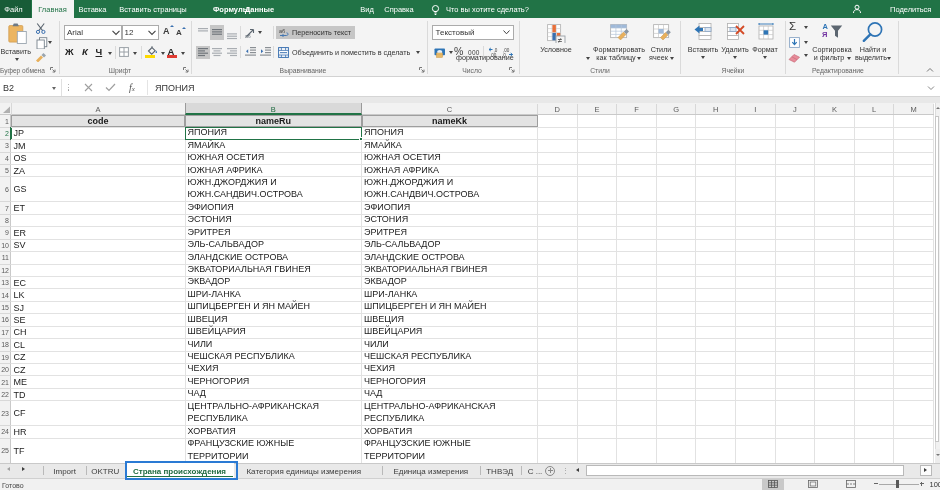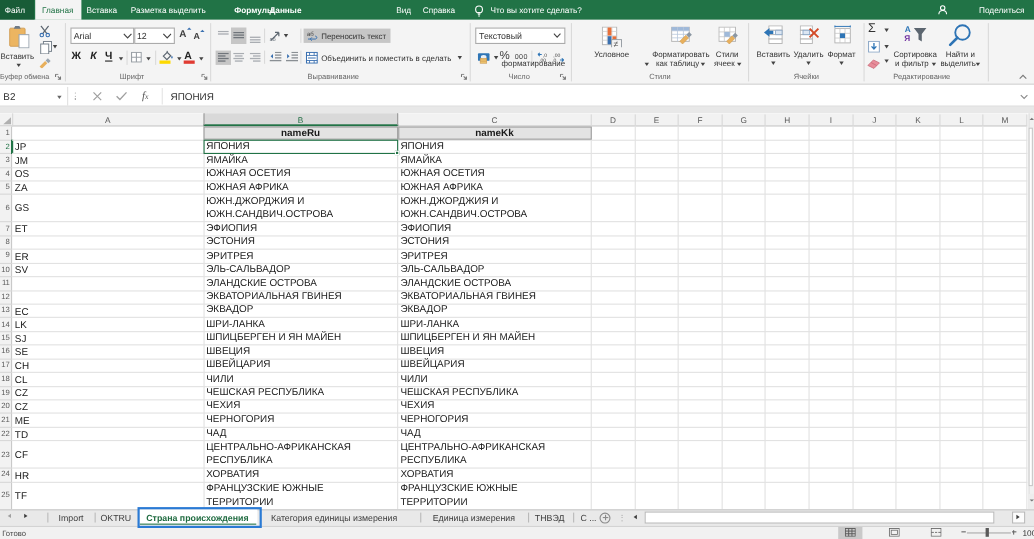--- a/index.html
+++ b/index.html
@@ -1,20 +1,20 @@
 <!DOCTYPE html>
 <html><head><meta charset="utf-8"><style>html,body{margin:0;padding:0}#c{position:relative;width:940px;height:490px;overflow:hidden;font-family:"Liberation Sans",sans-serif;background:#fff}.ab{position:absolute;box-sizing:border-box}</style></head><body>
 <div id="c">
 <div class="ab" style="left:0px;top:0px;width:940px;height:18px;background:#217346;"></div>
 <div class="ab" style="left:0px;top:0px;width:31px;height:18px;background:#185c37;"></div>
 <div class="ab" style="left:-86.5px;top:4.5px;width:200px;text-align:center;font-size:7.5px;line-height:9.5px;color:#fff;font-weight:normal;white-space:nowrap;">Файл</div>
 <div class="ab" style="left:31.5px;top:0px;width:42px;height:18px;background:#f4f4f4;"></div>
 <div class="ab" style="left:-47.5px;top:4.5px;width:200px;text-align:center;font-size:7.5px;line-height:9.5px;color:#217346;font-weight:normal;white-space:nowrap;">Главная</div>
 <div class="ab" style="left:-7.5px;top:4.5px;width:200px;text-align:center;font-size:7.5px;line-height:9.5px;color:#fff;font-weight:normal;white-space:nowrap;">Вставка</div>
-<div class="ab" style="left:53px;top:4.5px;width:200px;text-align:center;font-size:7.5px;line-height:9.5px;color:#fff;font-weight:normal;white-space:nowrap;">Разметка выделить</div>
+<div class="ab" style="left:53px;top:4.5px;width:200px;text-align:center;font-size:7.5px;line-height:9.5px;color:#fff;font-weight:normal;white-space:nowrap;">Вставить страницы</div>
 <div class="ab" style="left:131px;top:4.5px;width:200px;text-align:center;font-size:7.5px;line-height:9.5px;color:#fff;font-weight:bold;white-space:nowrap;">Формулы</div>
 <div class="ab" style="left:159.5px;top:4.5px;width:200px;text-align:center;font-size:7.5px;line-height:9.5px;color:#fff;font-weight:bold;white-space:nowrap;">Данные</div>
 <div class="ab" style="left:267px;top:4.5px;width:200px;text-align:center;font-size:7.5px;line-height:9.5px;color:#fff;font-weight:normal;white-space:nowrap;">Вид</div>
 <div class="ab" style="left:299px;top:4.5px;width:200px;text-align:center;font-size:7.5px;line-height:9.5px;color:#fff;font-weight:normal;white-space:nowrap;">Справка</div>
 <svg class="ab" style="left:430px;top:3.5px" width="11" height="12" viewBox="0 0 11 12">
       <circle cx="5.5" cy="4.6" r="3.1" fill="none" stroke="#fff" stroke-width="1"></circle>
       <path d="M4.2 7.5 H6.8 M4.4 9 H6.6 M4.7 10.5 H6.3" stroke="#fff" stroke-width="1"></path>
     </svg>
 <div class="ab" style="left:446px;top:4.5px;font-size:7.5px;line-height:9.5px;color:#fff;font-weight:normal;white-space:nowrap;">Что вы хотите сделать?</div>
 <svg class="ab" style="left:852px;top:4px" width="10" height="10" viewBox="0 0 10 10">
@@ -442,20 +442,21 @@
 <div class="ab" style="left:11.0px;top:325.70714285714297px;width:922.5px;height:1px;background:#e2e2e2;"></div>
 <div class="ab" style="left:11.0px;top:338.1428571428573px;width:922.5px;height:1px;background:#e2e2e2;"></div>
 <div class="ab" style="left:11.0px;top:350.5785714285716px;width:922.5px;height:1px;background:#e2e2e2;"></div>
 <div class="ab" style="left:11.0px;top:363.0142857142859px;width:922.5px;height:1px;background:#e2e2e2;"></div>
 <div class="ab" style="left:11.0px;top:375.4500000000002px;width:922.5px;height:1px;background:#e2e2e2;"></div>
 <div class="ab" style="left:11.0px;top:387.8857142857145px;width:922.5px;height:1px;background:#e2e2e2;"></div>
 <div class="ab" style="left:11.0px;top:400.32142857142884px;width:922.5px;height:1px;background:#e2e2e2;"></div>
 <div class="ab" style="left:11.0px;top:425.1928571428574px;width:922.5px;height:1px;background:#e2e2e2;"></div>
 <div class="ab" style="left:11.0px;top:437.6285714285717px;width:922.5px;height:1px;background:#e2e2e2;"></div>
 <div class="ab" style="left:11.0px;top:462.5000000000003px;width:922.5px;height:1px;background:#e2e2e2;"></div>
+<div class="ab" style="left:11.0px;top:114.8px;width:174.0px;height:12.435714285714283px;background:#e3e3e3;border:1px solid #9e9e9e;display:flex;align-items:center;justify-content:center;font-size:9px;font-weight:bold;color:#1a1a1a;">code</div>
 <div class="ab" style="left:185.0px;top:114.8px;width:176.5px;height:12.435714285714283px;background:#e3e3e3;border:1px solid #9e9e9e;display:flex;align-items:center;justify-content:center;font-size:9px;font-weight:bold;color:#1a1a1a;">nameRu</div>
 <div class="ab" style="left:361.5px;top:114.8px;width:176.0px;height:12.435714285714283px;background:#e3e3e3;border:1px solid #9e9e9e;display:flex;align-items:center;justify-content:center;font-size:9px;font-weight:bold;color:#1a1a1a;">nameKk</div>
 <div class="ab" style="left:13.5px;top:127.23571428571428px;width:171.0px;height:12.435714285714297px;display:flex;align-items:center;font-size:9px;color:#1a1a1a;">JP</div>
 <div class="ab" style="left:187.5px;top:127.23571428571428px;width:173.5px;height:11.435714285714297px;display:flex;align-items:flex-end;font-size:9px;line-height:12.435714285714285px;color:#1a1a1a;">
       <div>ЯПОНИЯ</div>
     </div>
 <div class="ab" style="left:364.0px;top:127.23571428571428px;width:173.0px;height:11.435714285714297px;display:flex;align-items:flex-end;font-size:9px;line-height:12.435714285714285px;color:#1a1a1a;">
       <div>ЯПОНИЯ</div>
     </div>
 <div class="ab" style="left:13.5px;top:139.67142857142858px;width:171.0px;height:12.435714285714283px;display:flex;align-items:center;font-size:9px;color:#1a1a1a;">JM</div>

